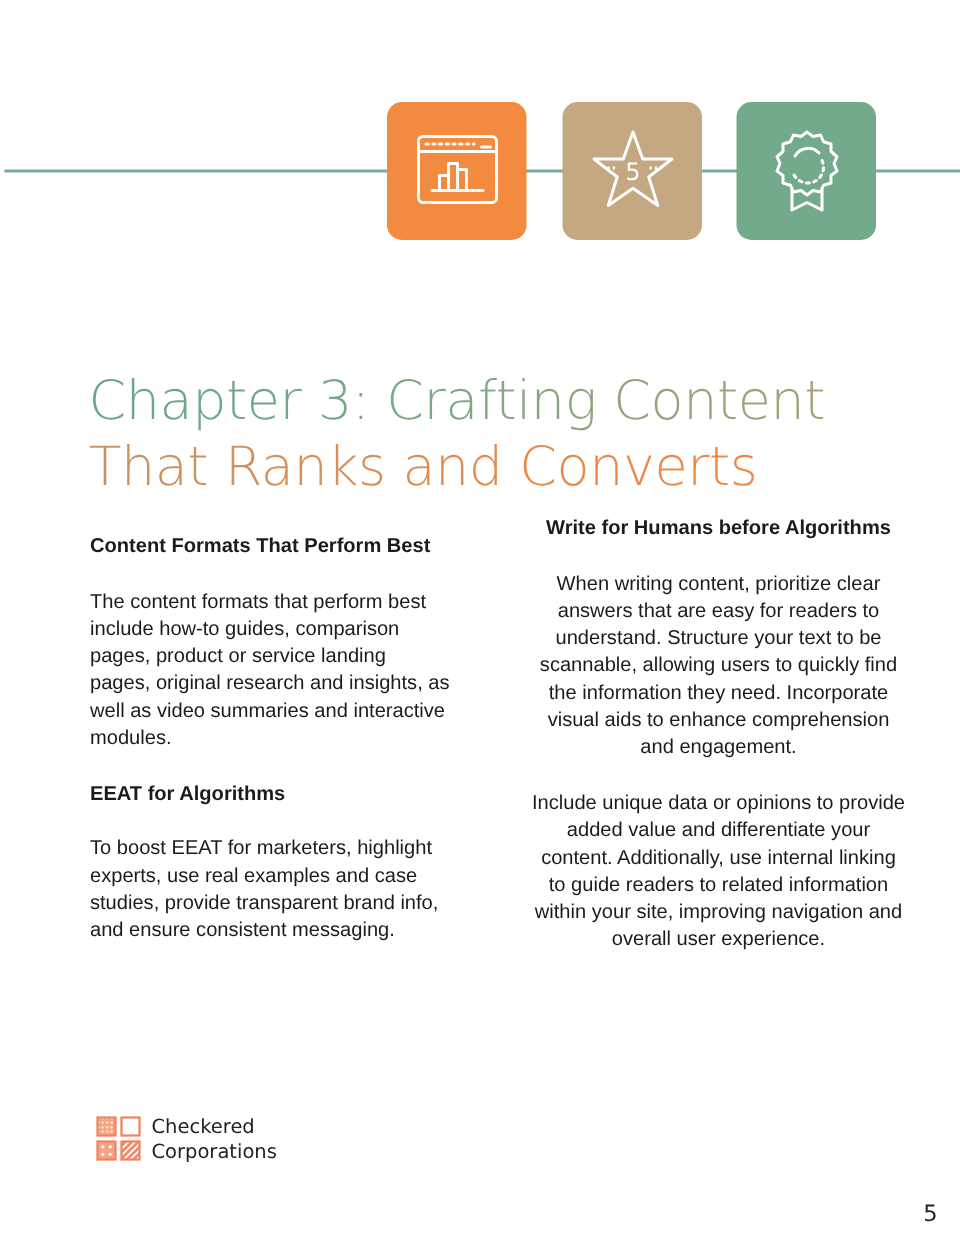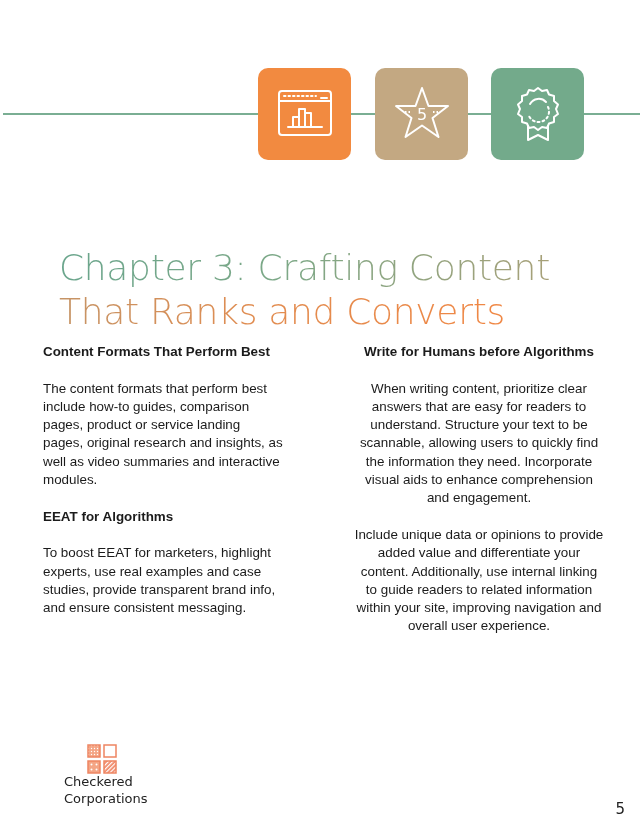--- a/index.html
+++ b/index.html
@@ -30,26 +30,26 @@
     }
     .title .l1, .title .l2 {
       display: inline-block;
       -webkit-background-clip: text; background-clip: text;
       color: transparent; white-space: nowrap;
     }
     .title .l1 { background-image: linear-gradient(90deg, #6aa58c 0%, #7ca887 45%, #a7a078 100%); }
     .title .l2 { background-image: linear-gradient(90deg, #c59466 0%, #e18c50 45%, #f08744 100%); }
 
     .col { position: absolute; top: 343px; width: 240px; font-size: 13.4px; line-height: 18.3px; }
-    .col.left { left: 43px; }
+    .col.left { left: 60px; margin-top: 12px; }
     .col.right { left: 354px; width: 250px; text-align: center; }
     .col h3 { margin: 0; font-size: 13.4px; font-weight: 700; line-height: 18.3px; }
     .col p { margin: 18.3px 0 18.3px 0; }
 
-    .logo { position: absolute; left: 64px; top: 744px; display: flex; align-items: center; flex-direction: column; }
+    .logo { position: absolute; left: 64px; top: 744px; display: flex; align-items: flex-start; }
     .logo svg { width: 30px; height: 30px; margin-right: 7px; }
     .logo .name { font-family: "DejaVu Sans", sans-serif; font-size: 13px; line-height: 16.5px; color: #222; }
 
     .page-num {
       position: absolute; right: 15px; top: 800px;
       font-family: "DejaVu Sans", sans-serif; font-size: 15px; color: #222;
     }
   </style>
 </head>
 <body>

